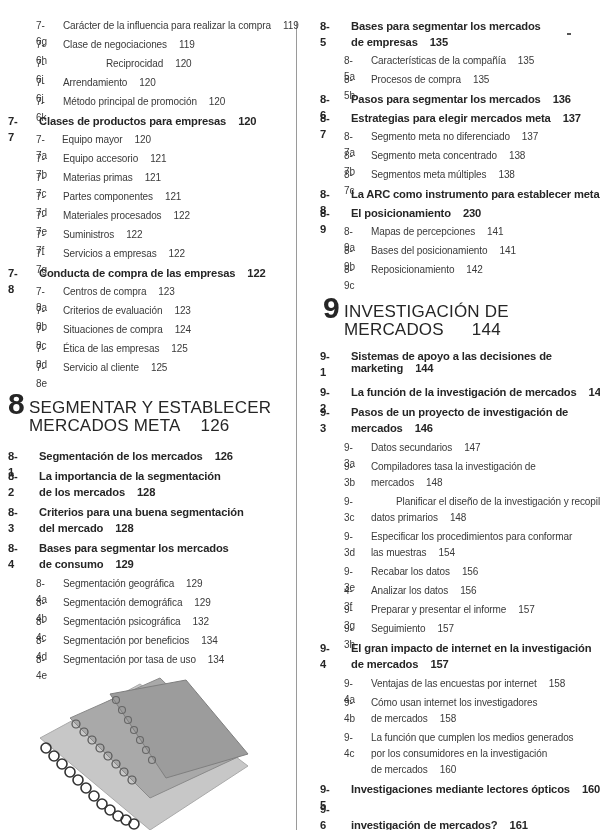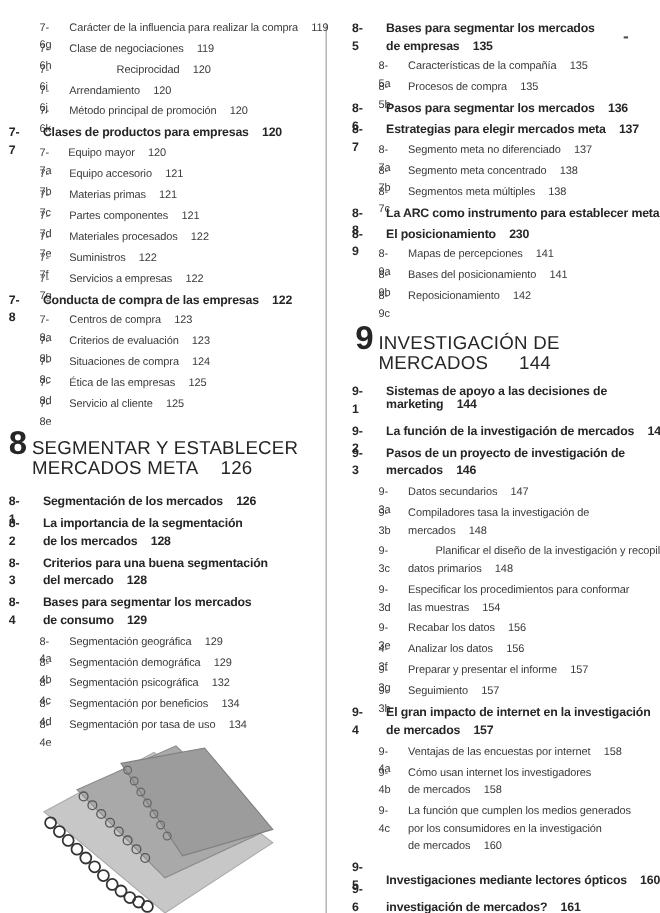--- a/index.html
+++ b/index.html
@@ -265,21 +265,21 @@
       <span class="txt" style="top: 16px; left: 27px;">de mercados<span class="pg">158</span></span>
     </div>
     <div class="sub" style="left: 44px; top: 730px;">
       <span class="num">9-4c</span>
       <span class="txt" style="top: 0px; left: 27px;">La función que cumplen los medios generados</span>
       <span class="txt" style="top: 16px; left: 27px;">por los consumidores en la investigación</span>
       <span class="txt" style="top: 32px; left: 27px;">de mercados<span class="pg">160</span></span>
     </div>
     <div class="sec" style="left: 20px; top: 781px;">
       <span class="num">9-5</span>
-      <span class="txt" style="top: 12px;">Investigaciones mediante lectores ópticos<span class="pg">160</span></span>
+      <span class="txt" style="top: 0px;">Investigaciones mediante lectores ópticos<span class="pg">160</span></span>
     </div>
     <div class="sec" style="left: 20px; top: 801px;">
       <span class="num">9-6</span>
       <span class="txt" style="top: 17px; margin-top: 44px;">¿Cuándo se debe efectuar una</span>
       <span class="txt" style="top: 16px;">investigación de mercados?<span class="pg">161</span></span>
     </div>
   </div>
 
 <div class="ch" style="left:8px;top:398px;">
   <span class="bignum">8</span>

